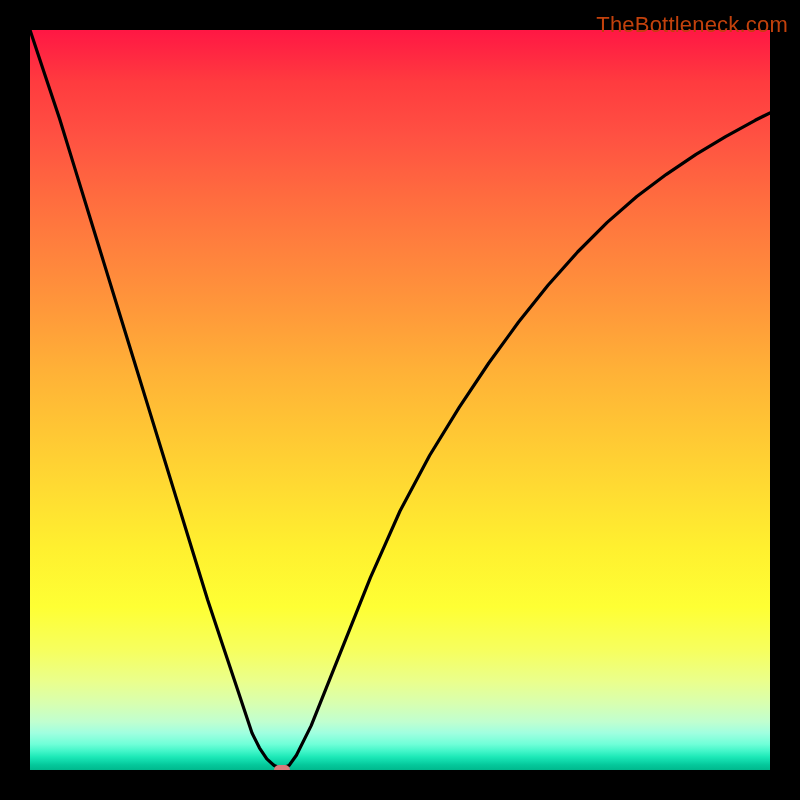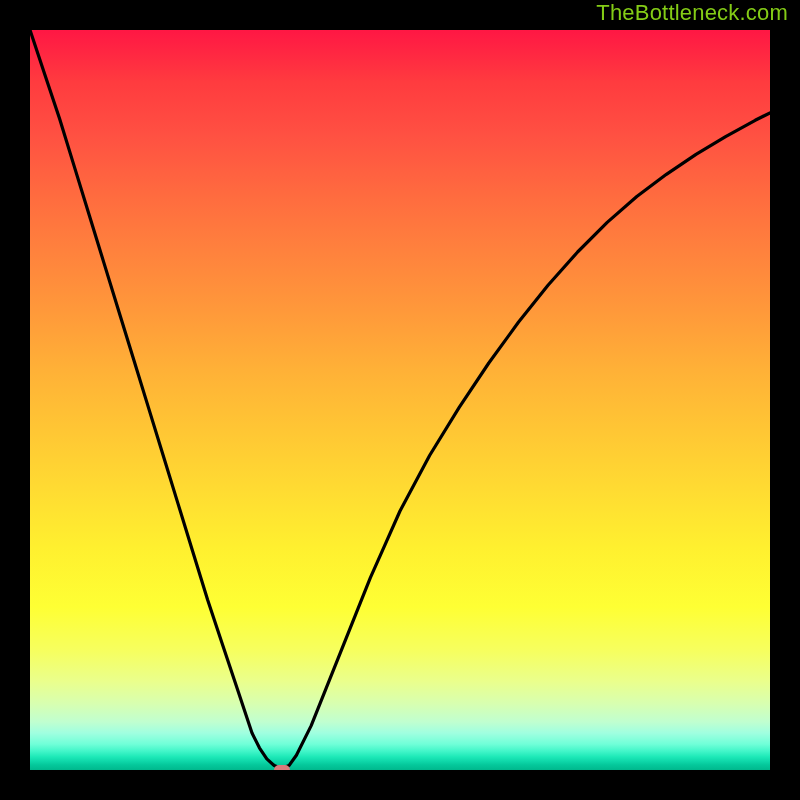--- a/index.html
+++ b/index.html
@@ -12,23 +12,23 @@
     font-family: Arial, Helvetica, sans-serif;
   }
   .frame {
     position: relative;
     width: 800px;
     height: 800px;
     background: #000;
   }
   .watermark {
     position: absolute;
-    top: 0;
+    top: 12px;
     right: 12px;
-    color: #84cc16;
+    color: #c2410c;
     font-size: 22px;
     font-weight: 500;
     letter-spacing: 0.2px;
     z-index: 10;
   }
   .plot-area {
     position: absolute;
     left: 30px;
     top: 30px;
     width: 740px;

